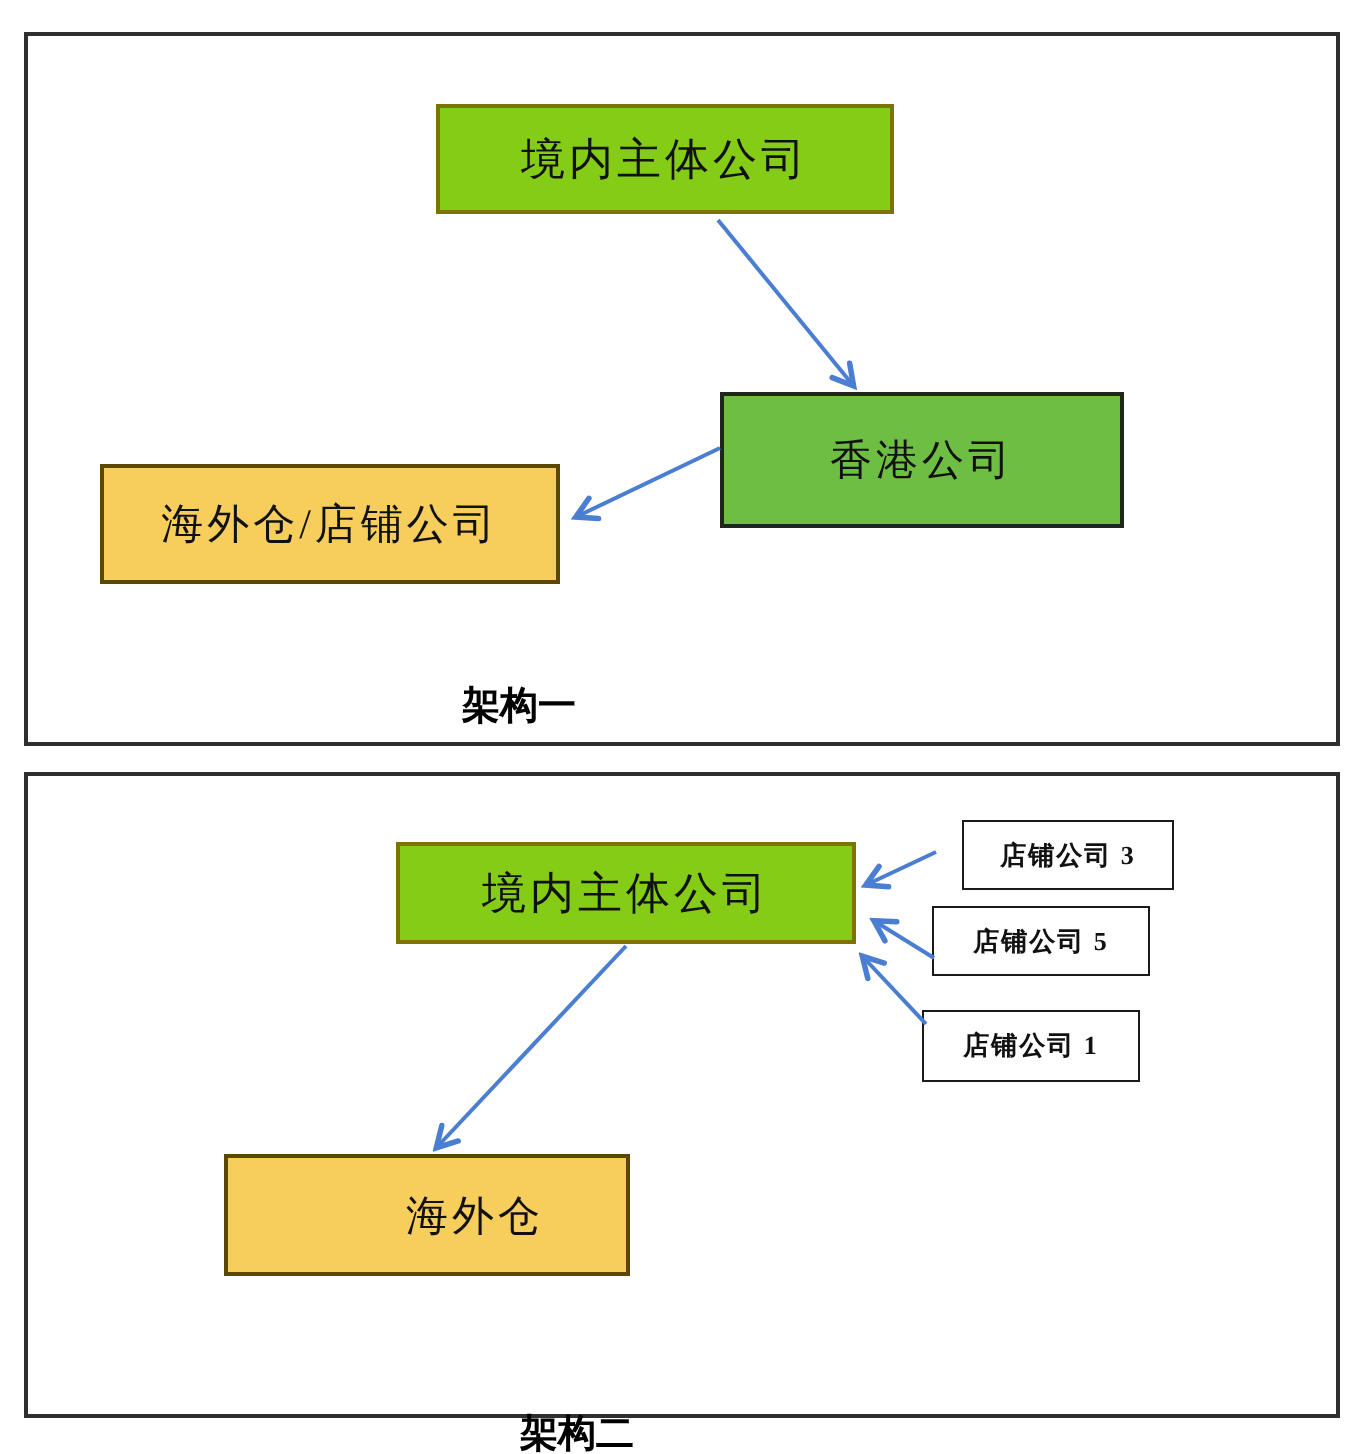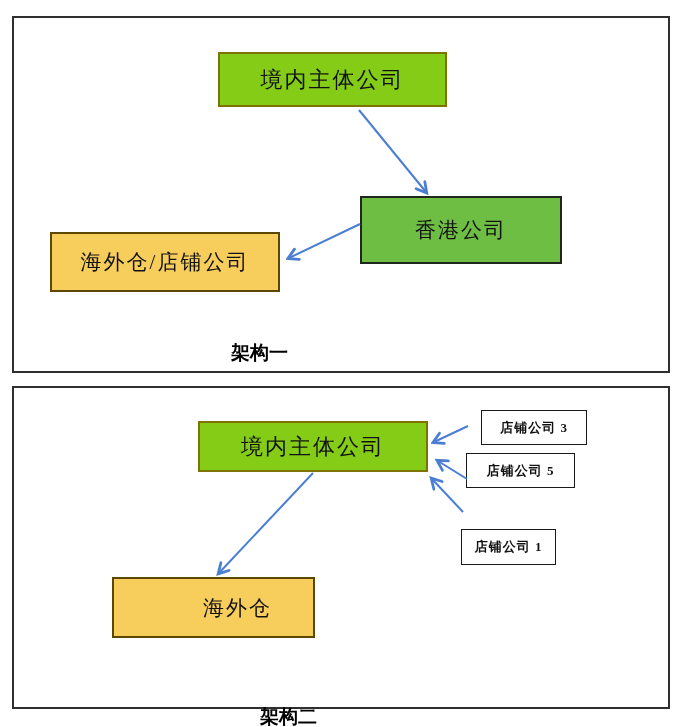--- a/index.html
+++ b/index.html
@@ -58,21 +58,21 @@
     font-weight: bold;
   }
 
   .node-domestic-1  { left: 218px; top: 52px;  width: 229px; height: 55px; }
   .node-hongkong    { left: 360px; top: 196px; width: 202px; height: 68px; }
   .node-overseas-1  { left: 50px;  top: 232px; width: 230px; height: 60px; }
 
   .node-domestic-2  { left: 198px; top: 421px; width: 230px; height: 51px; }
   .node-shop-3      { left: 467px; top: 410px; width: 106px; height: 35px; margin-left: 14px; }
   .node-shop-2      { left: 466px; top: 453px; width: 109px; height: 35px; }
-  .node-shop-1      { left: 461px; top: 505px; width: 95px; height: 36px; margin-top: 24px; }
+  .node-shop-1      { left: 461px; top: 505px; width: 109px; height: 36px; }
   .node-overseas-2  { left: 112px; top: 577px; width: 203px; height: 61px; padding-left: 48px; }
 
   .caption {
     position: absolute;
     width: 140px;
     text-align: left;
     font-size: 19px;
     font-weight: bold;
     color: #000000;
     font-family: "Liberation Sans", "DejaVu Sans", sans-serif;

